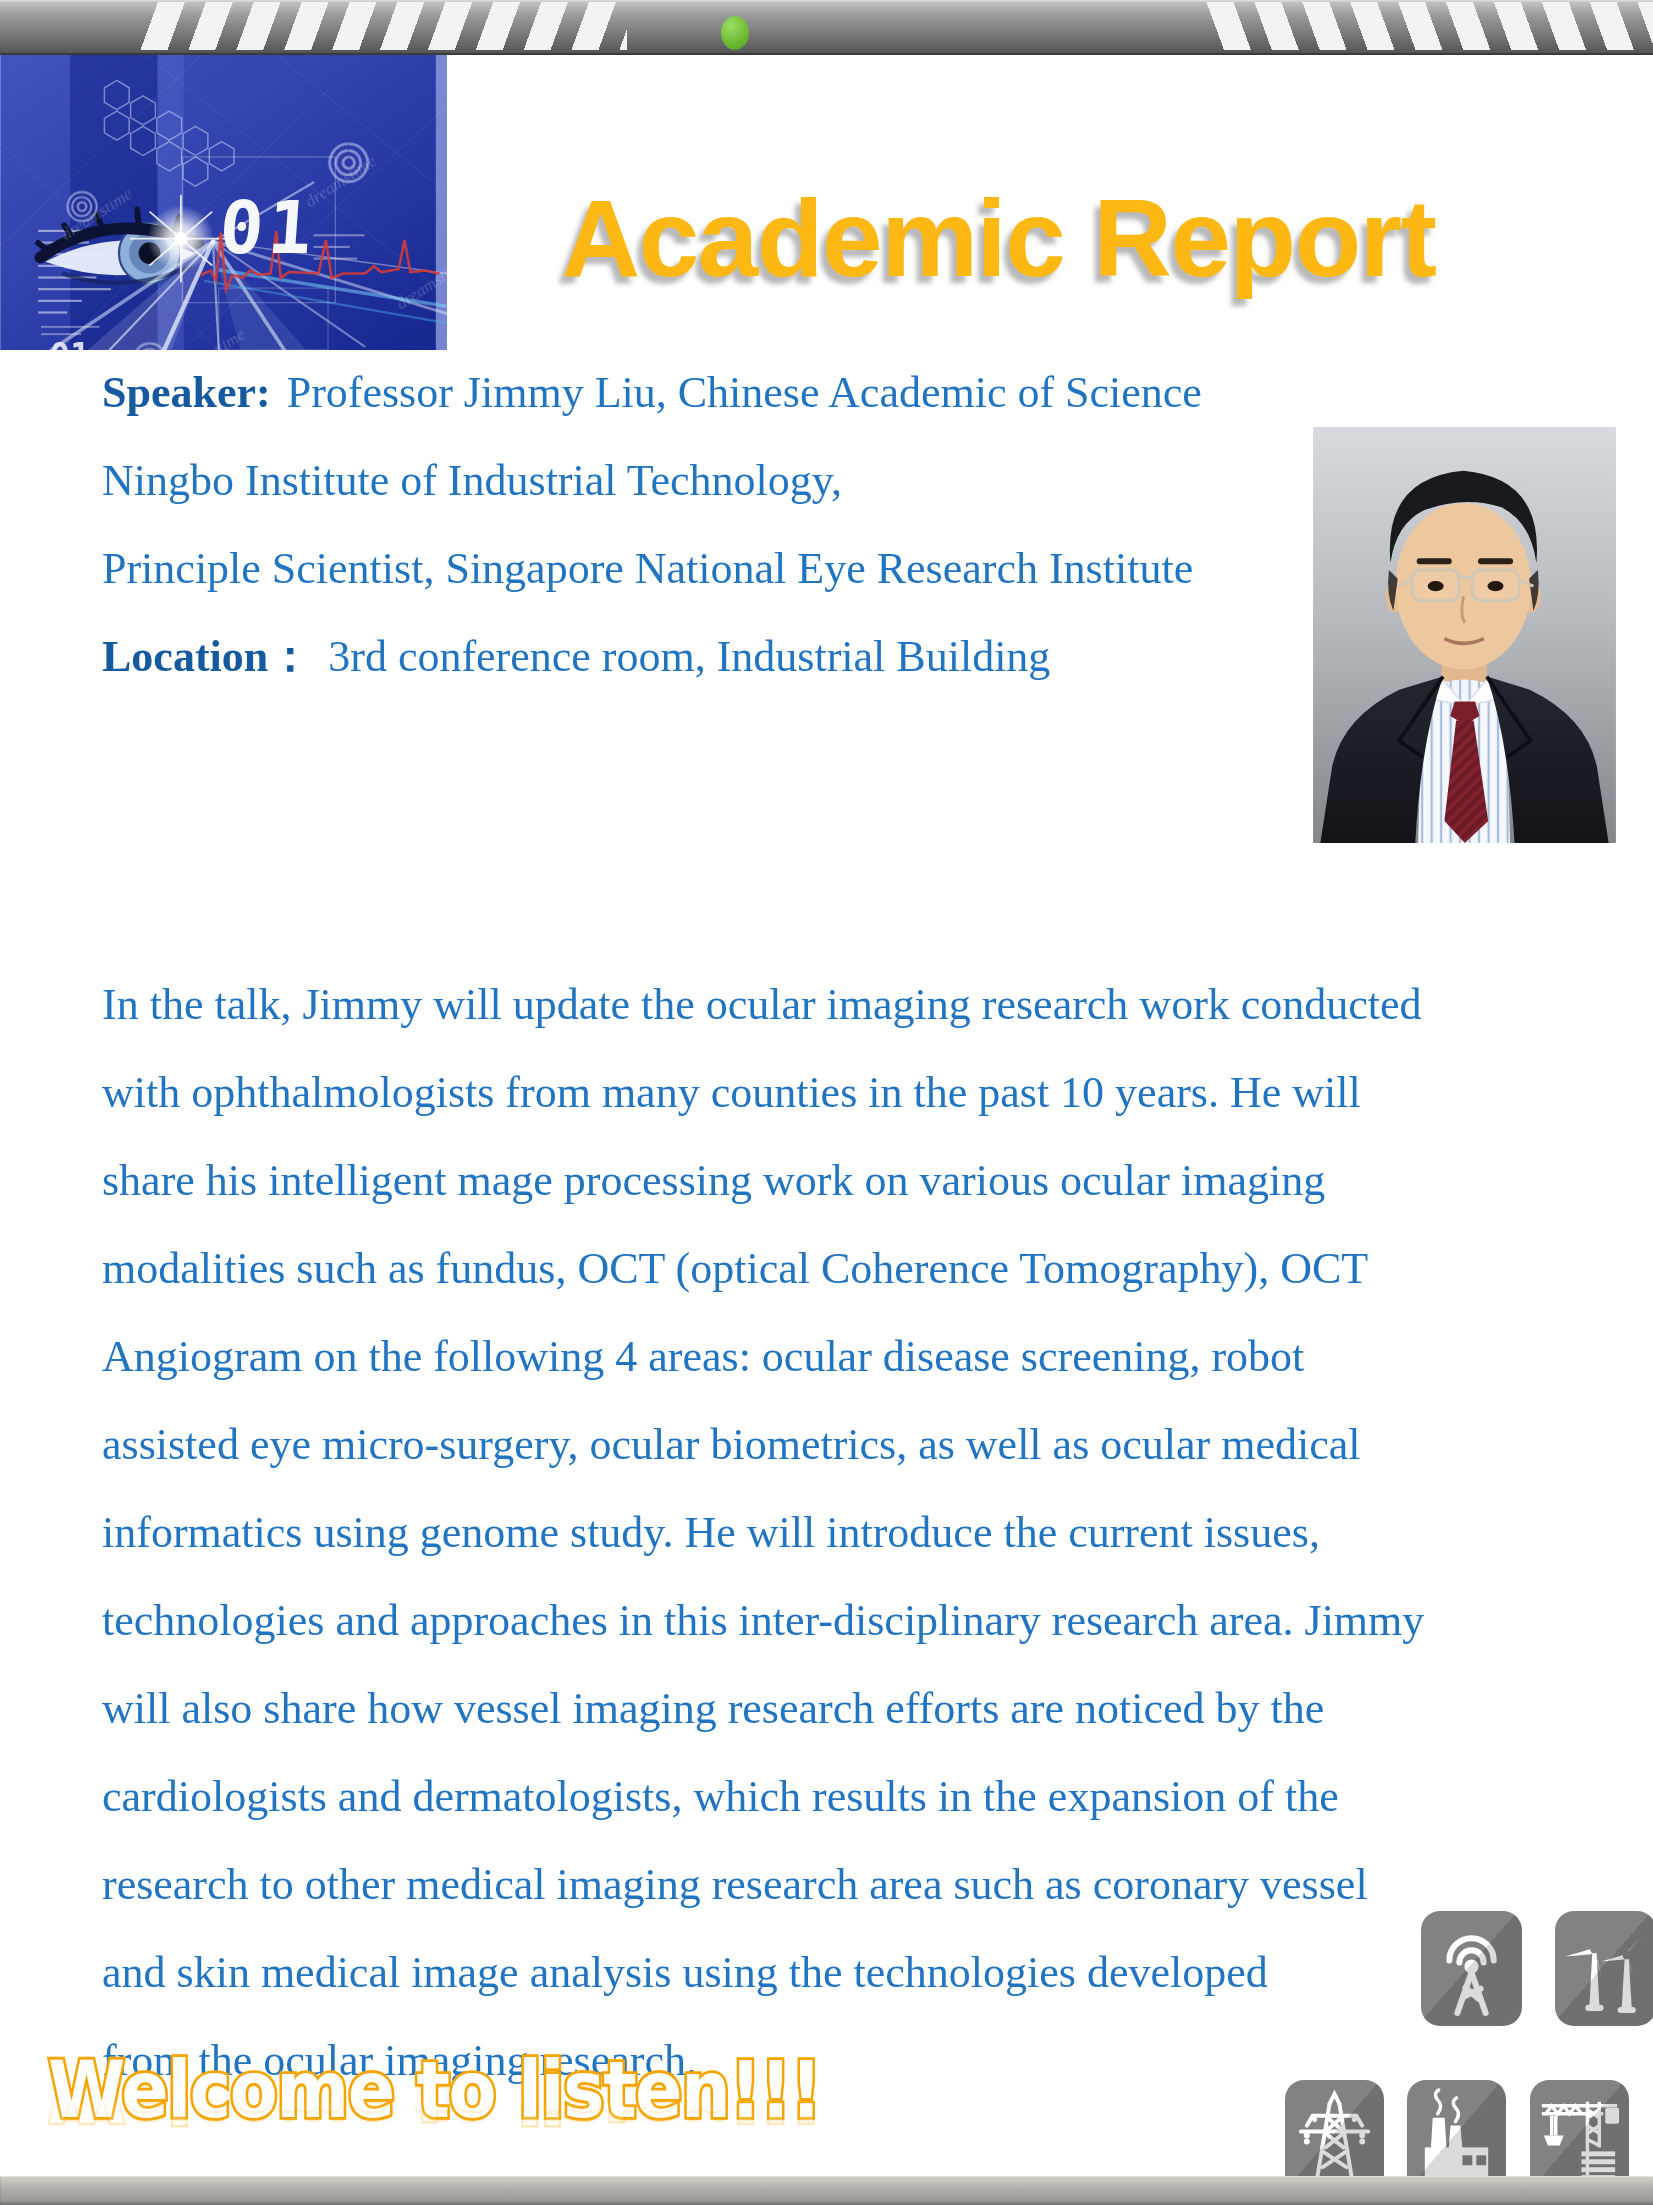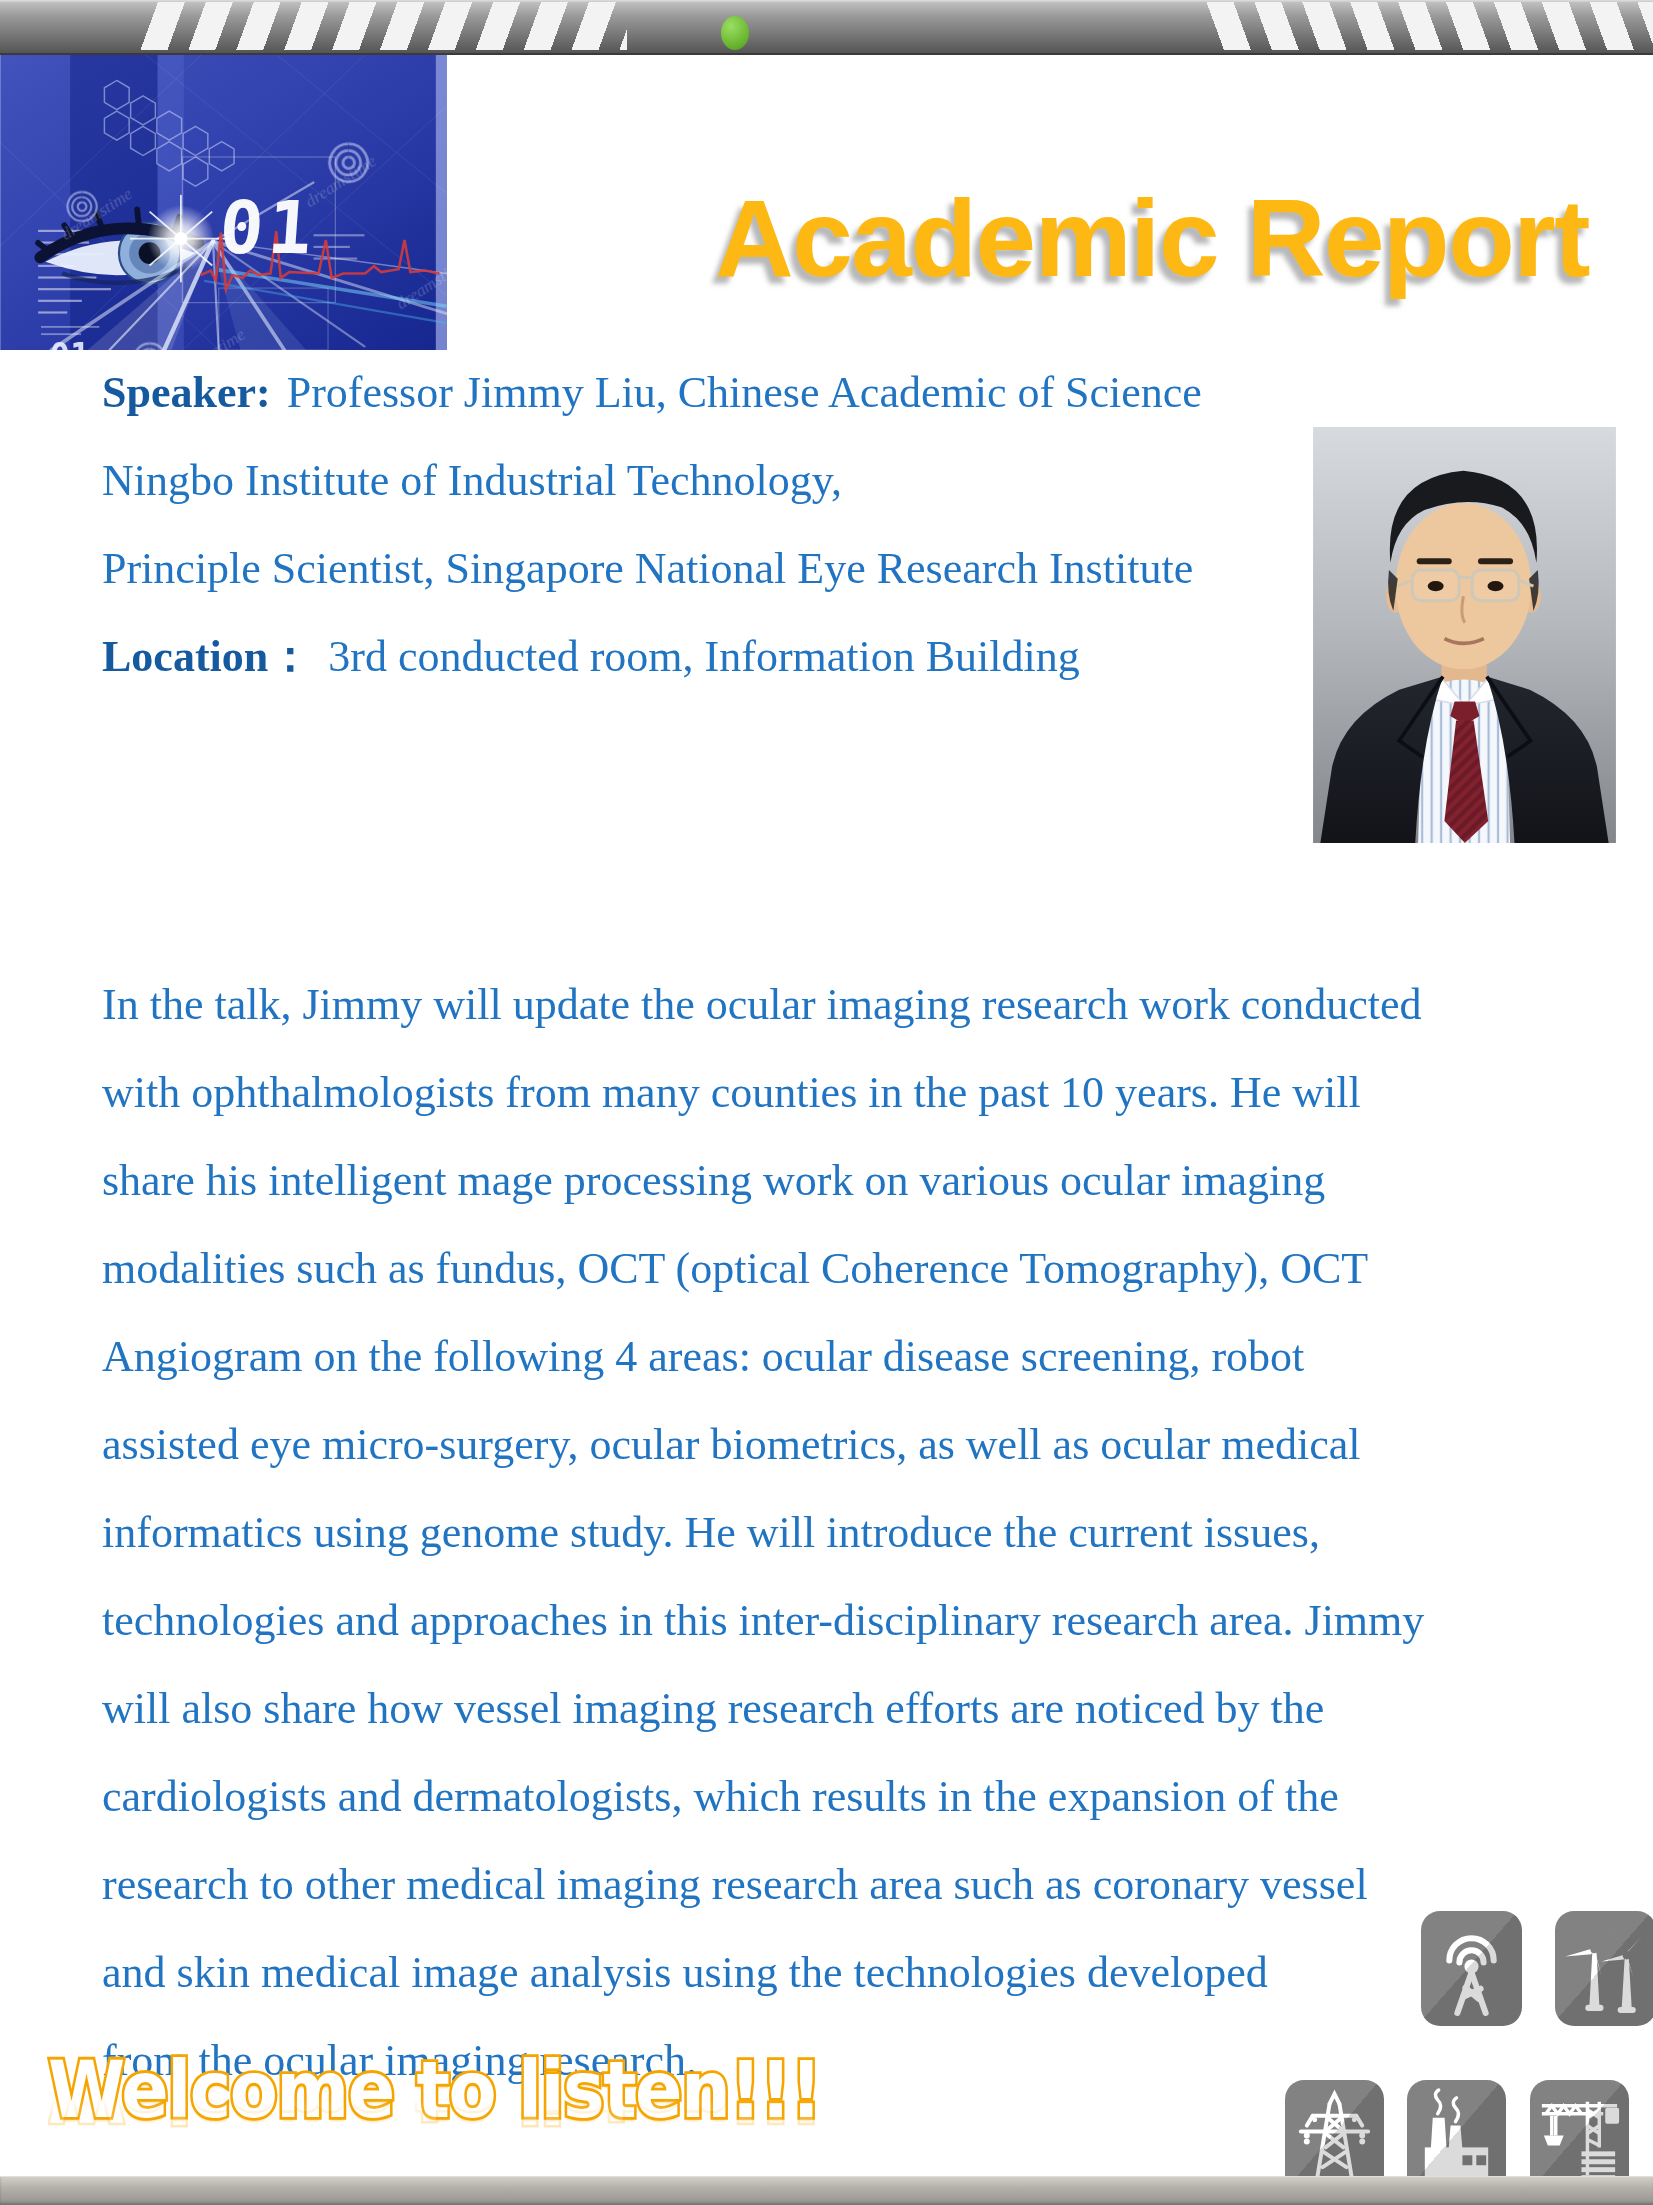--- a/index.html
+++ b/index.html
@@ -15,21 +15,21 @@
     background:repeating-linear-gradient(110deg,rgba(255,255,255,0) 0 19.7px,#f3f3f3 19.7px 45px);}
   .stripes.right{left:1203px;right:0;
     background:repeating-linear-gradient(70deg,rgba(255,255,255,0) 0 19.7px,#f3f3f3 19.7px 45px);}
   .green-dot{position:absolute;left:721px;top:16px;width:28px;height:34px;border-radius:50%;
     background:radial-gradient(circle at 35% 30%,#9adf63,#69b52e 65%,#4e9420);}
 
   
   .eye-img{position:absolute;left:0;top:55px;width:447px;height:295px;}
 
   
-  .main-title{position:absolute;left:408px;top:181px;width:1181px;text-align:right;
+  .main-title{position:absolute;left:408px;top:181px;width:1181px;text-align:center;
     font-family:"Liberation Sans",sans-serif;font-weight:700;font-size:109px;line-height:1.05;
     letter-spacing:-1.5px;color:#FDB813;text-shadow:-5.8px 6.6px 5.1px rgba(125,125,125,0.55);}
 
   
   .info{position:absolute;left:102px;top:349px;width:1444px;}
   .info-line{height:88px;line-height:88px;font-size:44px;color:#2174C2;white-space:nowrap;}
   .info-line .label{font-weight:bold;color:#15599F;margin-right:16px;}
   .info-line .label:empty{display:none;margin:0;}
   .para{position:absolute;left:102px;top:961px;width:1459px;}
   .para-line{height:88px;line-height:88px;font-size:44px;color:#2174C2;white-space:nowrap;}
@@ -250,21 +250,21 @@
     <div class="info-line">
       <span class="label">Speaker:</span><span class="value">Professor Jimmy Liu, Chinese Academic of Science</span>
     </div>
     <div class="info-line">
       <span class="value">Ningbo Institute of Industrial Technology,</span>
     </div>
     <div class="info-line">
       <span class="value">Principle Scientist, Singapore National Eye Research Institute</span>
     </div>
     <div class="info-line">
-      <span class="label">Location：</span><span class="value">3rd conducted room, Information Building</span>
+      <span class="label">Location：</span><span class="value">3rd conference room, Industrial Building</span>
     </div>
   </div>
 
   <div class="para">
     <div class="para-line">In the talk, Jimmy will update the ocular imaging research work conducted</div>
     <div class="para-line">with ophthalmologists from many counties in the past 10 years. He will</div>
     <div class="para-line">share his intelligent mage processing work on various ocular imaging</div>
     <div class="para-line">modalities such as fundus, OCT (optical Coherence Tomography), OCT</div>
     <div class="para-line">Angiogram on the following 4 areas: ocular disease screening, robot</div>
     <div class="para-line">assisted eye micro-surgery, ocular biometrics, as well as ocular medical</div>

